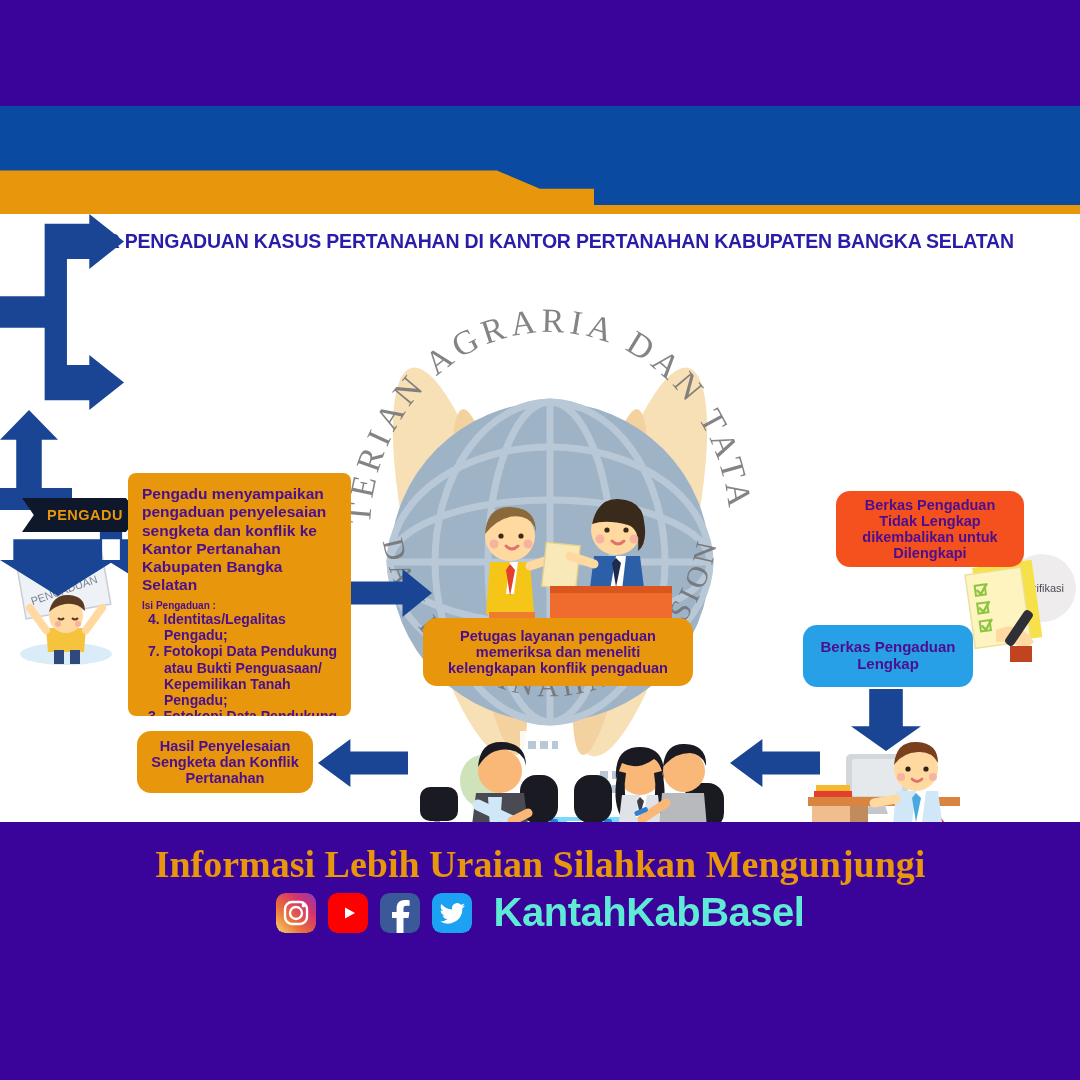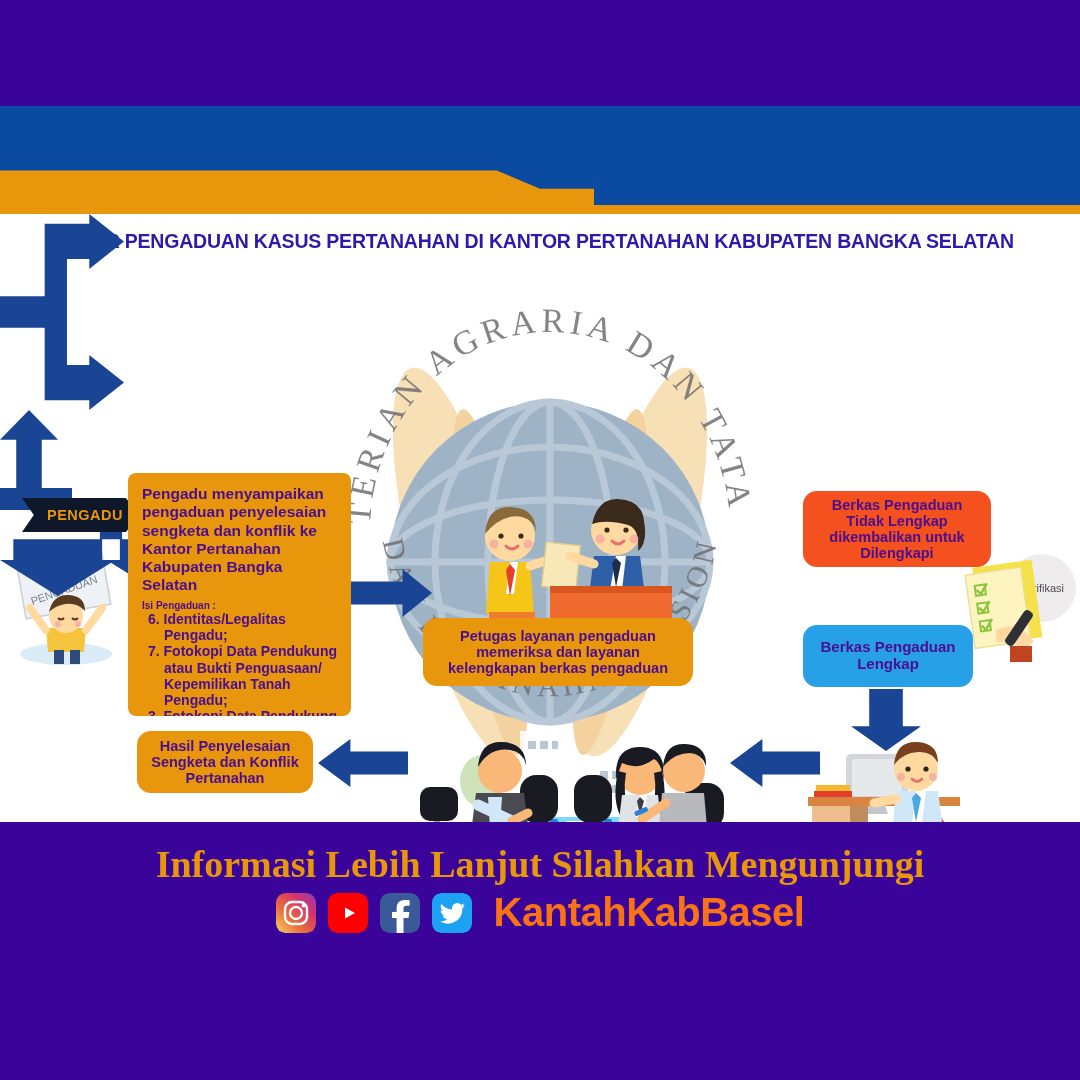--- a/index.html
+++ b/index.html
@@ -77,21 +77,21 @@
   }
   #box-intake .head { font-size: 15.5px; line-height: 1.18; margin-bottom: 5px; }
   #box-intake .sub  { font-size: 10px; line-height: 1.16; }
   #box-intake ol { list-style: none; margin: 0; padding: 0; }
   #box-intake ol li {
     font-size: 14px; line-height: 1.15; padding-left: 22px;
     text-indent: -16px; margin-top: 0px;
   }
 
   #box-petugas { left: 423px; top: 404px; width: 270px; height: 68px; font-size: 14.5px; }
-  #box-tidak   { left: 803px; top: 277px; width: 188px; height: 76px; font-size: 14.5px; }
+  #box-tidak   { left: 836px; top: 277px; width: 188px; height: 76px; font-size: 14.5px; }
   #box-lengkap { left: 803px; top: 411px; width: 170px; height: 62px; font-size: 15px; }
   #box-hasil   { left: 137px; top: 517px; width: 176px; height: 62px; font-size: 14.5px; }
 
   
   #pengadu-banner {
     position: absolute; left: 22px; top: 284px; width: 118px; height: 34px;
     background: #0f172a;
     clip-path: polygon(0 0, 88% 0, 100% 50%, 88% 100%, 0 100%, 10% 50%);
     display: flex; align-items: center; justify-content: center;
   }
@@ -148,21 +148,21 @@
     position: absolute; left: 0; top: 20px; width: 1080px; text-align: center;
     color: #e8960c; font-size: 38px; font-weight: bold;
     font-family: "Liberation Serif", serif;
   }
   #social-row {
     position: absolute; left: 0; top: 68px; width: 1080px;
     display: flex; align-items: center; justify-content: center; gap: 12px;
   }
   .sicon { width: 40px; height: 40px; border-radius: 9px; display:block; }
   #handle {
-    color: #f97316; font-size: 40px; font-weight: bold; margin-left: 10px;
+    color: #5eead4; font-size: 40px; font-weight: bold; margin-left: 10px;
     font-family: "Liberation Sans", sans-serif; letter-spacing: -0.5px;
   }
 </style>
 </head>
 <body>
 
 <div id="poster">
 
   <div class="band-purple"></div>
   <div class="band-blue"></div>
@@ -422,39 +422,39 @@
     <div id="arrow-fork"></div>
 
     <div id="pengadu-banner">
       <span>PENGADU</span>
     </div>
 
     <div class="box orange" id="box-intake">
       <div class="head">Pengadu menyampaikan pengaduan penyelesaian sengketa dan konflik ke Kantor Pertanahan Kabupaten Bangka Selatan</div>
       <div class="sub">Isi Pengaduan :</div>
       <ol>
-        <li>6. Identitas/Legalitas Pengadu;</li>
+        <li>4. Identitas/Legalitas Pengadu;</li>
         <li>7. Fotokopi Data Pendukung atau Bukti Penguasaan/ Kepemilikan Tanah Pengadu;</li>
         <li>3. Fotokopi Data Pendukung Lainnya Atas Objek Sengketa/Konflik;</li>
         <li>4. Uraian Singkat Kronologis Kasus.</li>
       </ol>
     </div>
 
-    <div class="box orange" id="box-petugas">Petugas layanan pengaduan memeriksa dan layanan kelengkapan berkas pengaduan</div>
+    <div class="box orange" id="box-petugas">Petugas layanan pengaduan memeriksa dan meneliti kelengkapan konflik pengaduan</div>
 
     <div class="box red" id="box-tidak">Berkas Pengaduan Tidak Lengkap dikembalikan untuk Dilengkapi</div>
 
     <div class="box orange" id="box-hasil">Hasil Penyelesaian Sengketa dan Konflik Pertanahan</div>
 
     <div class="box lblue" id="box-lengkap">Berkas Pengaduan Lengkap</div>
 
   </div>
 
   <div id="footer">
-    <div id="footer-title">Informasi Lebih Lanjut Silahkan Mengunjungi</div>
+    <div id="footer-title">Informasi Lebih Uraian Silahkan Mengunjungi</div>
     <div id="social-row">
 
       <svg class="sicon" viewBox="0 0 40 40">
         <defs>
           <linearGradient id="igg" x1="0" y1="1" x2="1" y2="0">
             <stop offset="0%" stop-color="#f9d66b"></stop>
               <stop offset="35%" stop-color="#e8703a"></stop>
             <stop offset="70%" stop-color="#d6336c"></stop>
               <stop offset="100%" stop-color="#8a3ab9"></stop>
           </linearGradient>

